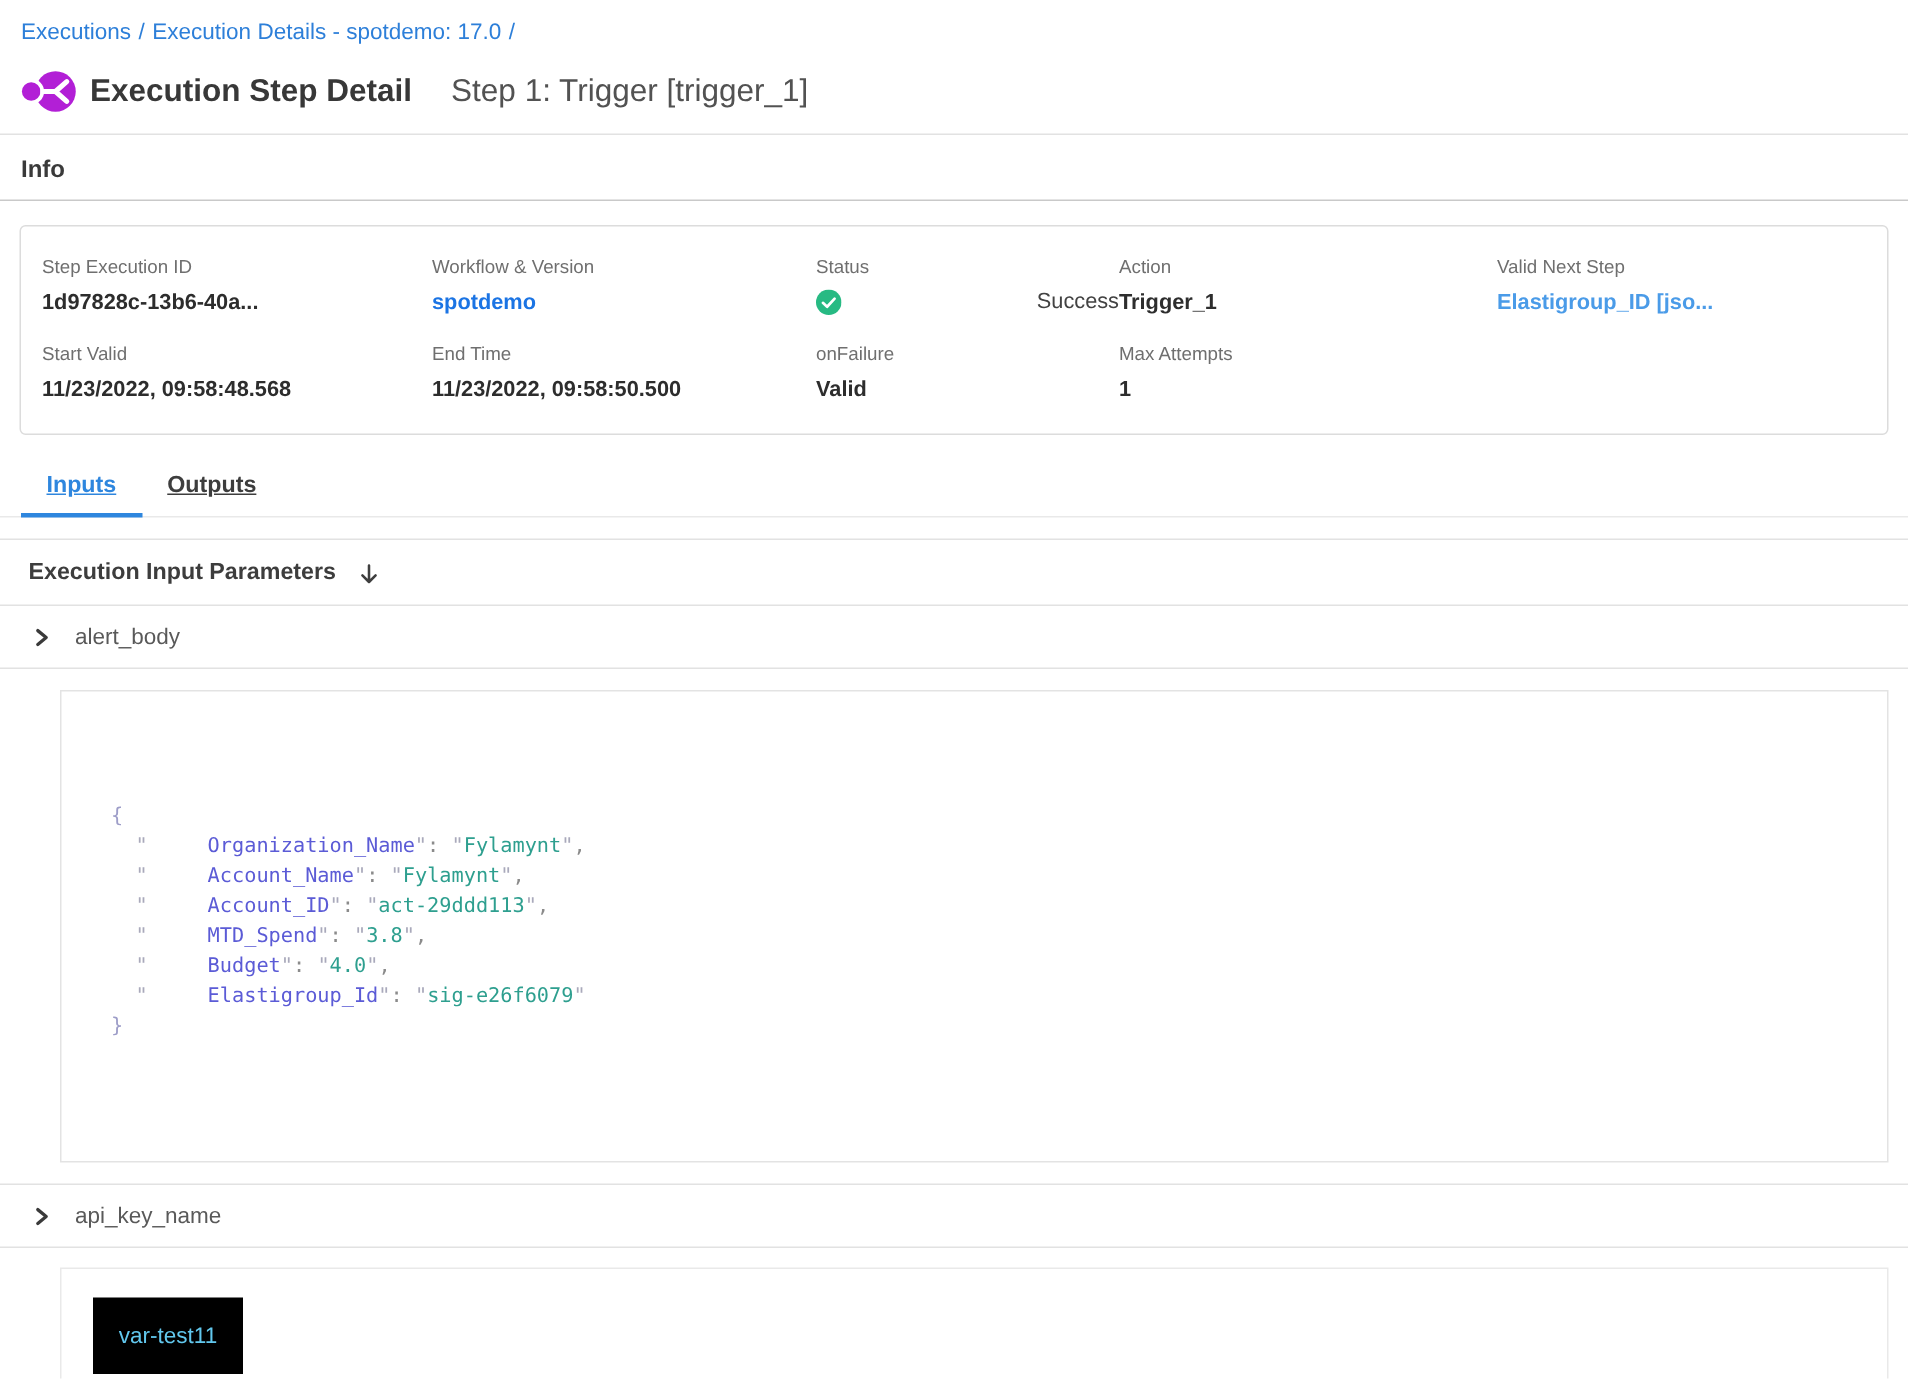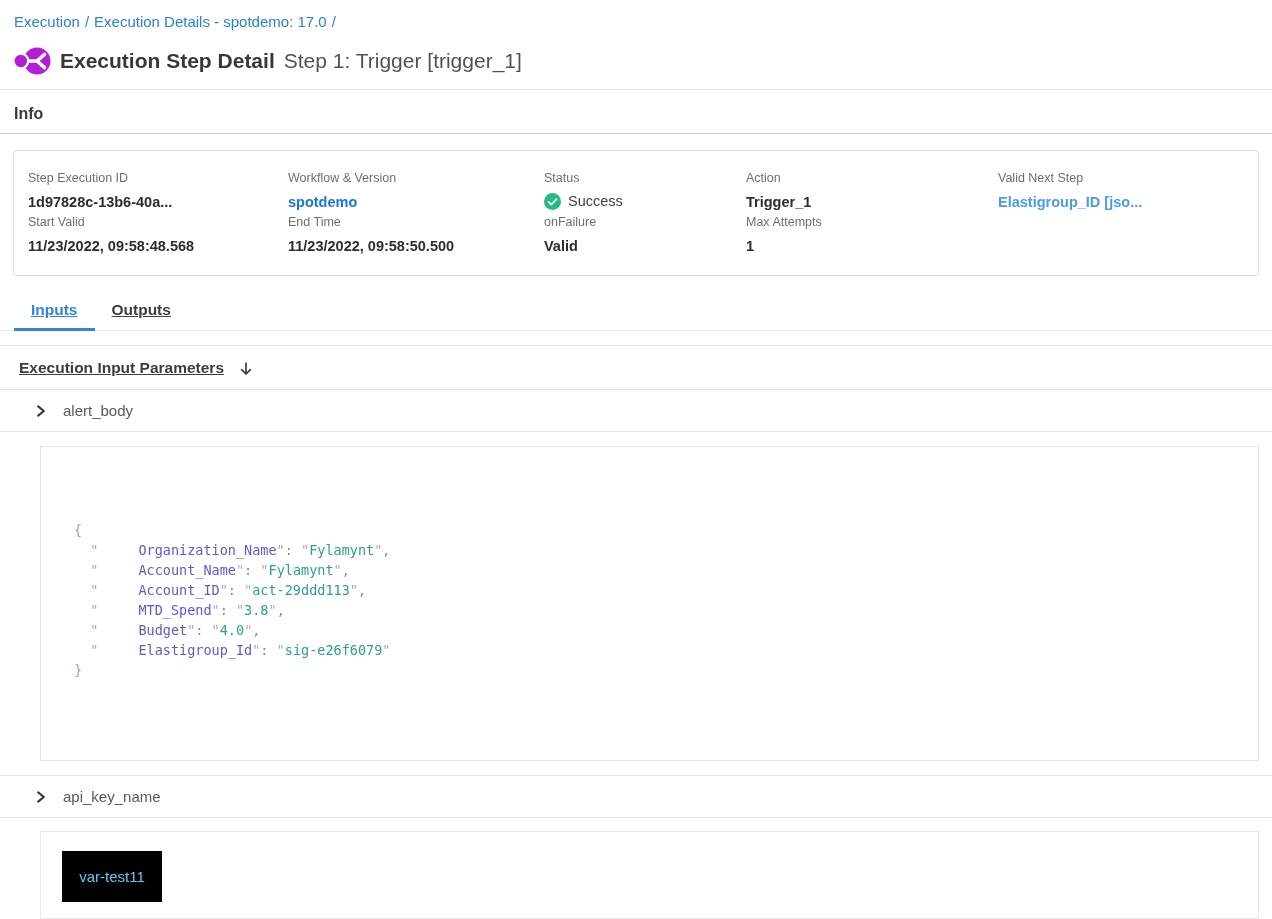--- a/index.html
+++ b/index.html
@@ -12,53 +12,53 @@
 
   
   .breadcrumb { padding:13px 14px 0 14px; font-size:15px; }
   .breadcrumb a { color:#2d7fd9; text-decoration:none; cursor:pointer; }
   .breadcrumb .sep { color:#2d7fd9; margin:0 5px; }
 
   
   .title-row { display:flex; align-items:center; padding:14px 14px 11px 14px; }
   .logo { width:37px; height:34px; margin-right:9px; display:inline-flex; flex:0 0 auto; }
   .page-title { font-size:21px; font-weight:700; color:#383838; margin:0; }
-  .page-subtitle { font-size:21px; font-weight:400; color:#525252; margin-left:9px; }
+  .page-subtitle { font-size:21px; font-weight:400; color:#525252; margin-left:26px; }
 
   .hr { border-top:1px solid #e2e2e2; height:0; }
   .hr.dark { border-color:#c9c9c9; }
 
   
   .info-heading { font-size:16px; font-weight:700; color:#3a3a3a; padding:15px 14px 10px 14px; }
   .info-card {
     margin:16px 13px 0 13px; border:1px solid #dcdcdc; border-radius:4px;
     padding:20px 14px 20px 14px;
-    display:grid; grid-template-columns:260px 256px 202px 252px 1fr; row-gap:4px;
+    display:grid; grid-template-columns:260px 256px 202px 252px 1fr; row-gap:18px;
   }
   .field-label { font-size:12.5px; color:#6f6f6f; line-height:14px; }
   .field-value { margin-top:8px; font-size:14.5px; font-weight:700; color:#2d2d2d; line-height:18px; }
   .field-value.link { color:#1b74e4; cursor:pointer; }
   .field-value.link-light { color:#4a9be8; cursor:pointer; }
-  .status-line { display:flex; align-items:center; gap:7px; margin-top:7px; font-size:14.5px; font-weight:400; color:#424242; line-height:18px; }
+  .status-line { display:flex; align-items:center; gap:7px; margin-top:7px; font-size:14.5px; font-weight:400; color:#424242; line-height:18px;justify-content:space-between; }
   .status-icon { display:inline-flex; width:17px; height:17px; }
 
   
   .tabs { display:flex; padding:0 14px; margin-top:16px; border-bottom:1px solid #e9e9e9; }
   .tab { font-size:15.5px; font-weight:700; color:#3d3d3d; padding:9px 17px 11px 17px; position:relative; cursor:pointer;text-decoration:underline; }
   .tab.active { color:#2e86de; }
   .tab.active::after { content:""; position:absolute; left:0; right:0; bottom:-1px; height:3px; background:#2e86de; }
   .tabs-gap { height:14px; }
 
   
-  .params-row { display:flex; align-items:flex-end; padding:13px 14px 12px 19px;text-decoration:underline; }
+  .params-row { display:flex; align-items:flex-end; padding:13px 14px 12px 19px; }
   .params-title { font-size:15.5px; font-weight:700; color:#3d3d3d; }
   .arrow-icon { display:inline-flex; margin-left:15px; cursor:pointer; }
 
   
-  .section-row { display:flex; align-items:center; padding:12px 14px 12px 35px; cursor:pointer; }
+  .section-row { display:flex; align-items:center; padding:12px 14px 12px 22px; cursor:pointer; }
   .chev { display:inline-flex; margin-right:16px; }
   .section-label { font-size:15px; color:#595959; }
 
   
   .code-box {
     margin:14px 13px 14px 40px; border:1px solid #e3e3e3;
     padding:33px 20px 40px 33px;
     font-family:"DejaVu Sans Mono","Liberation Mono",monospace;
     font-size:13.5px; line-height:20px; white-space:pre; color:#8b8b8b;
   }
@@ -74,21 +74,21 @@
     display:inline-block; background:#000000; padding:17px 15px;
     font-size:15px; color:#62c8ee; min-width:100px; text-align:center;
   }
 </style>
 </head>
 <body>
 
 <div>
 
   <nav class="breadcrumb">
-    <a>Execution</a><span class="sep">/</span><a>Execution Details - spotdemo: 17.0</a><span class="sep">/</span>
+    <a>Executions</a><span class="sep">/</span><a>Execution Details - spotdemo: 17.0</a><span class="sep">/</span>
   </nav>
 
   <header class="title-row">
     <span class="logo">
       <svg viewBox="0 0 37 34" width="37" height="34">
         <circle cx="23" cy="17" r="13.5" fill="#b21fd6"></circle>
         <circle cx="6.8" cy="17" r="8.6" fill="#ffffff"></circle>
         <circle cx="6.8" cy="17" r="6.2" fill="#b21fd6"></circle>
         <path d="M14.5 17 H23 M23 17 L30.5 10.4 M23 17 L30.5 23.6" fill="none" stroke="#ffffff" stroke-width="3.4" stroke-linecap="round" stroke-linejoin="round"></path>
       </svg>

